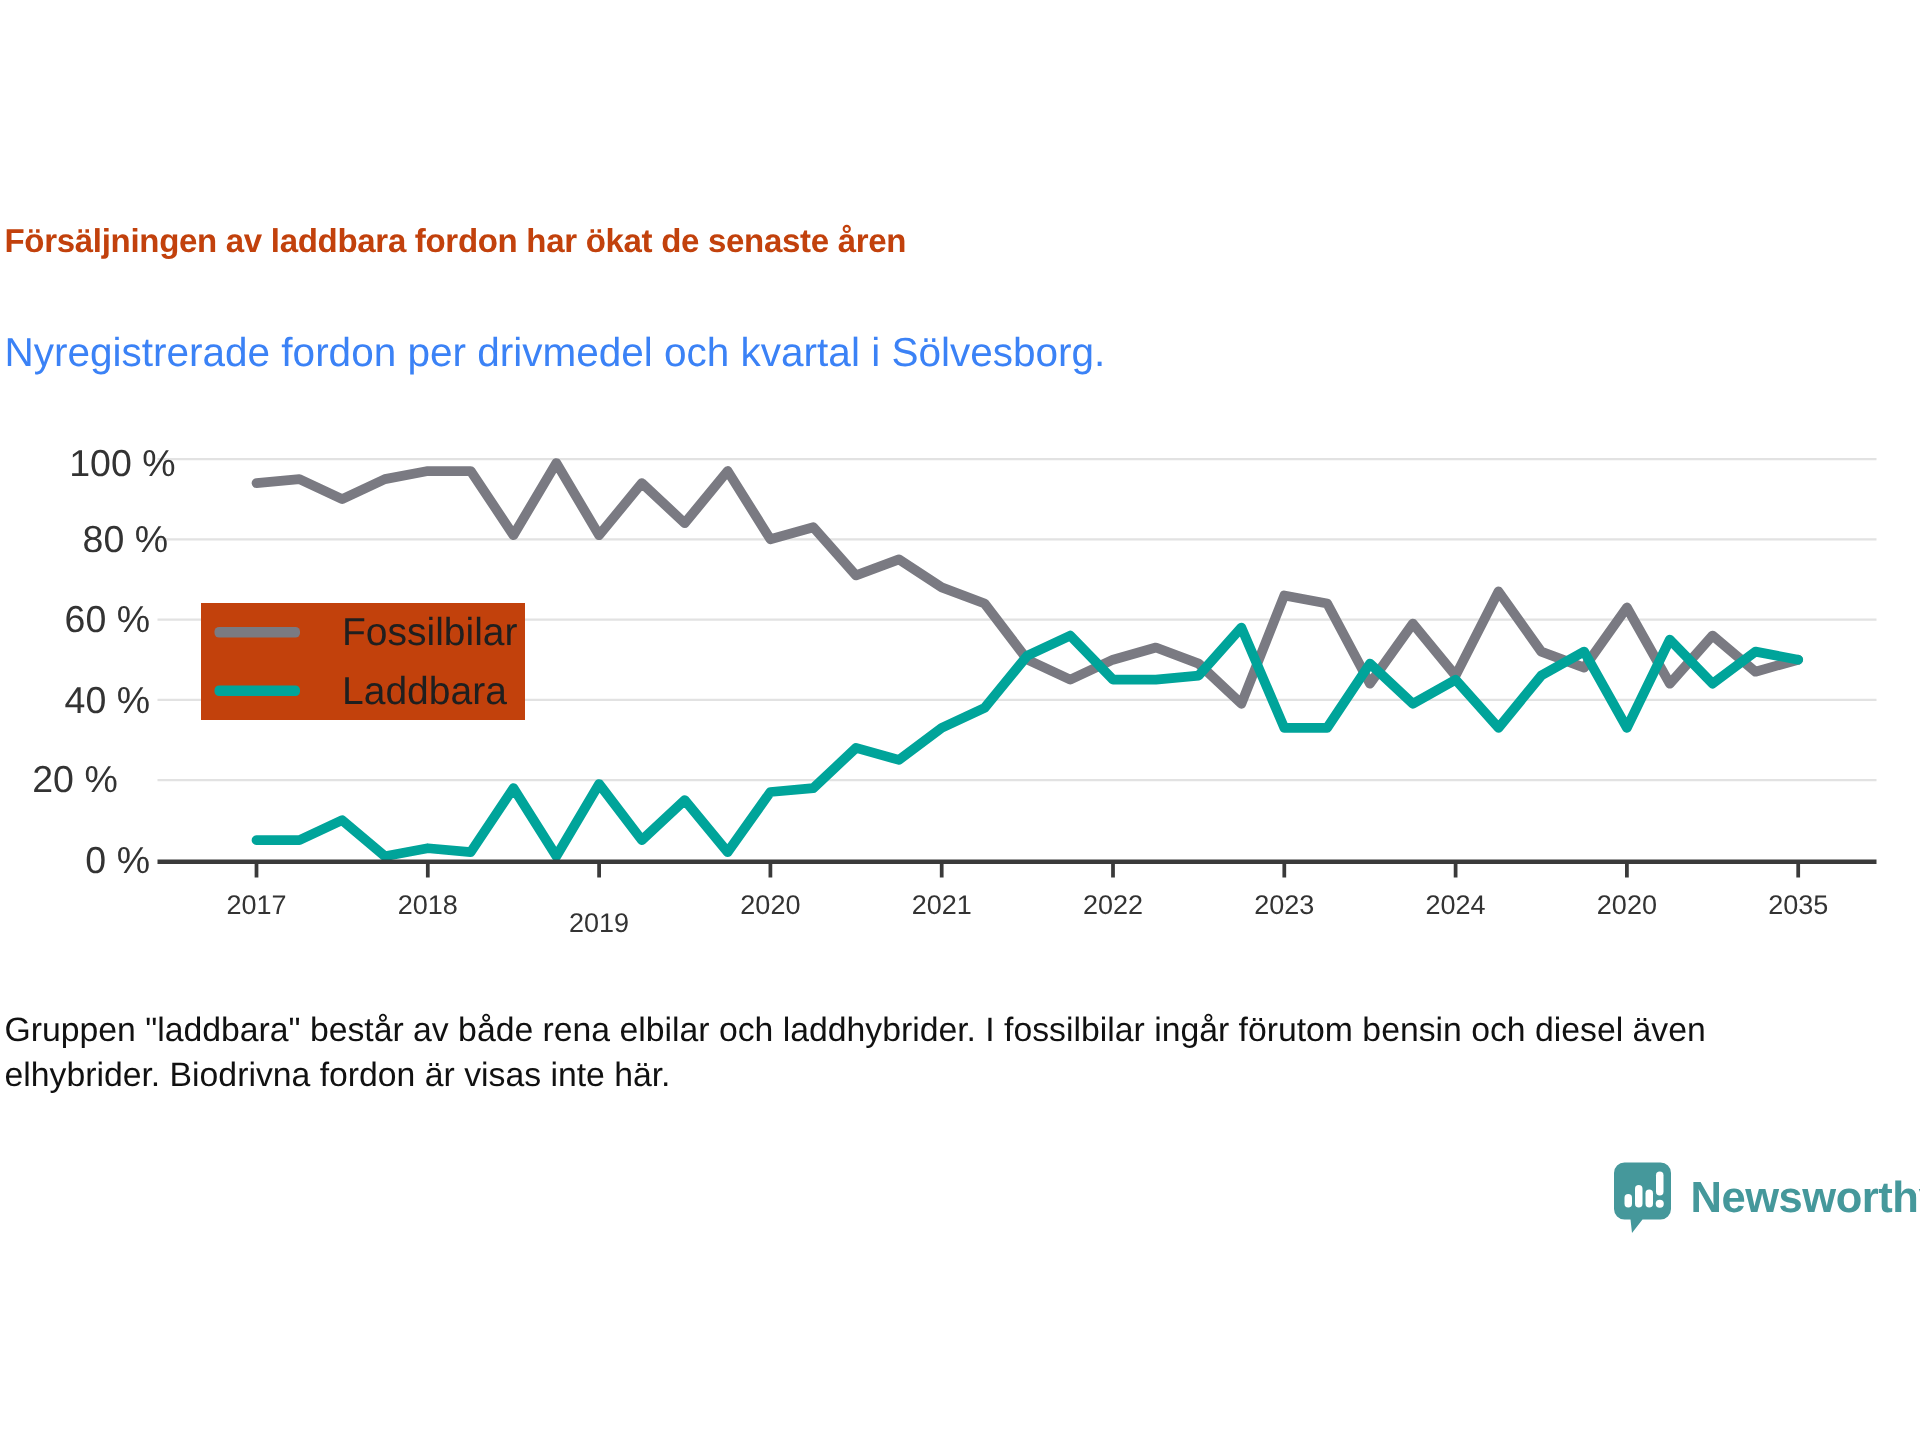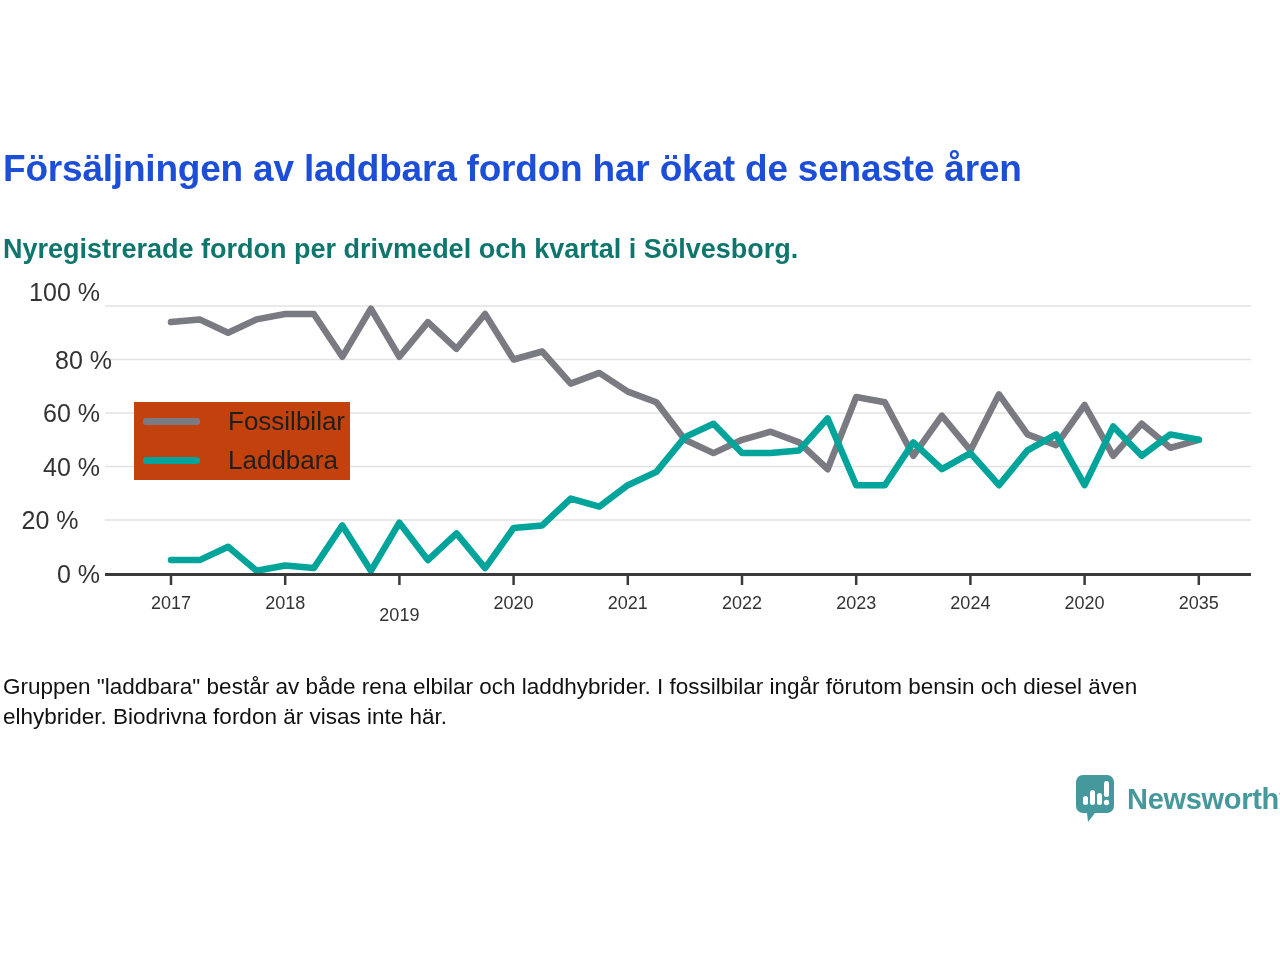--- a/index.html
+++ b/index.html
@@ -1,19 +1,19 @@
 <!DOCTYPE html>
 <html><head>
 <meta charset="utf-8">
 <style>
   html,body{margin:0;padding:0;background:#ffffff;}
   body{width:1280px;height:960px;position:relative;font-family:"Liberation Sans",sans-serif;overflow:hidden;}
   .abs{position:absolute;}
-  #title{left:3px;top:148px;width:1230px;font-size:37px;font-weight:700;color:#1d4ed8;letter-spacing:-0.2px;}
-  #subtitle{left:3px;top:234px;width:1230px;font-size:27px;font-weight:700;color:#0f766e;}
+  #title{left:3px;top:148px;width:1230px;font-size:22px;font-weight:700;color:#c2410c;letter-spacing:-0.2px;}
+  #subtitle{left:3px;top:220px;width:1230px;font-size:27px;font-weight:400;color:#3b82f6;}
   #chart{left:0;top:0;width:1280px;height:960px;}
   .ylab{width:100px;text-align:right;font-size:25px;color:#333333;height:30px;line-height:30px;}
   .xlab{width:120px;text-align:center;font-size:18px;color:#333333;height:30px;line-height:30px;}
   #legend{left:134px;top:402px;width:216px;height:78px;background:#c2410c;display:flex;flex-direction:column;justify-content:space-around;}
   .leg-row{display:flex;align-items:center;height:38px;}
   .leg-swatch{width:57px;height:7px;border-radius:3px;margin-left:9px;flex:0 0 auto;}
   .leg-label{font-size:26px;color:#1f1f1f;margin-left:28px;white-space:nowrap;}
   #footnote{left:3px;top:672px;width:1218px;font-size:22.5px;line-height:30px;color:#111111;}
   #logo{left:1075px;top:774px;display:flex;align-items:center;}
   #logo-text{font-size:29px;font-weight:600;margin-left:12px;letter-spacing:-0.3px;}
@@ -50,21 +50,21 @@
       <line x1="1198.8" x2="1198.8" y1="576" y2="585" stroke="#3a3a3a" stroke-width="2.5"></line>
     </g>
 </svg>
 
 <div class="abs" id="ylabels">
     <div class="ylab abs" style="left: 0px; top: 558.5px;">0 %</div>
     <div class="ylab abs" style="left: 0px; top: 505px; text-align: center;">20 %</div>
     <div class="ylab abs" style="left: 0px; top: 451.5px;">40 %</div>
     <div class="ylab abs" style="left: 0px; top: 398px;">60 %</div>
     <div class="ylab abs" style="left: 12px; top: 344.5px;">80 %</div>
-    <div class="ylab abs" style="left: 0px; top: 277px;">100 %</div>
+    <div class="ylab abs" style="left: 0px; top: 294px; padding-left: 17px;">100 %</div>
   </div>
 <div class="abs" id="xlabels">
     <div class="xlab abs" style="left: 111px; top: 588px;">2017</div>
     <div class="xlab abs" style="left: 225.2px; top: 588px;">2018</div>
     <div class="xlab abs" style="left: 339.4px; top: 600px;">2019</div>
     <div class="xlab abs" style="left: 453.6px; top: 588px;">2020</div>
     <div class="xlab abs" style="left: 567.8px; top: 588px;">2021</div>
     <div class="xlab abs" style="left: 682px; top: 588px;">2022</div>
     <div class="xlab abs" style="left: 796.2px; top: 588px;">2023</div>
     <div class="xlab abs" style="left: 910.4px; top: 588px;">2024</div>

